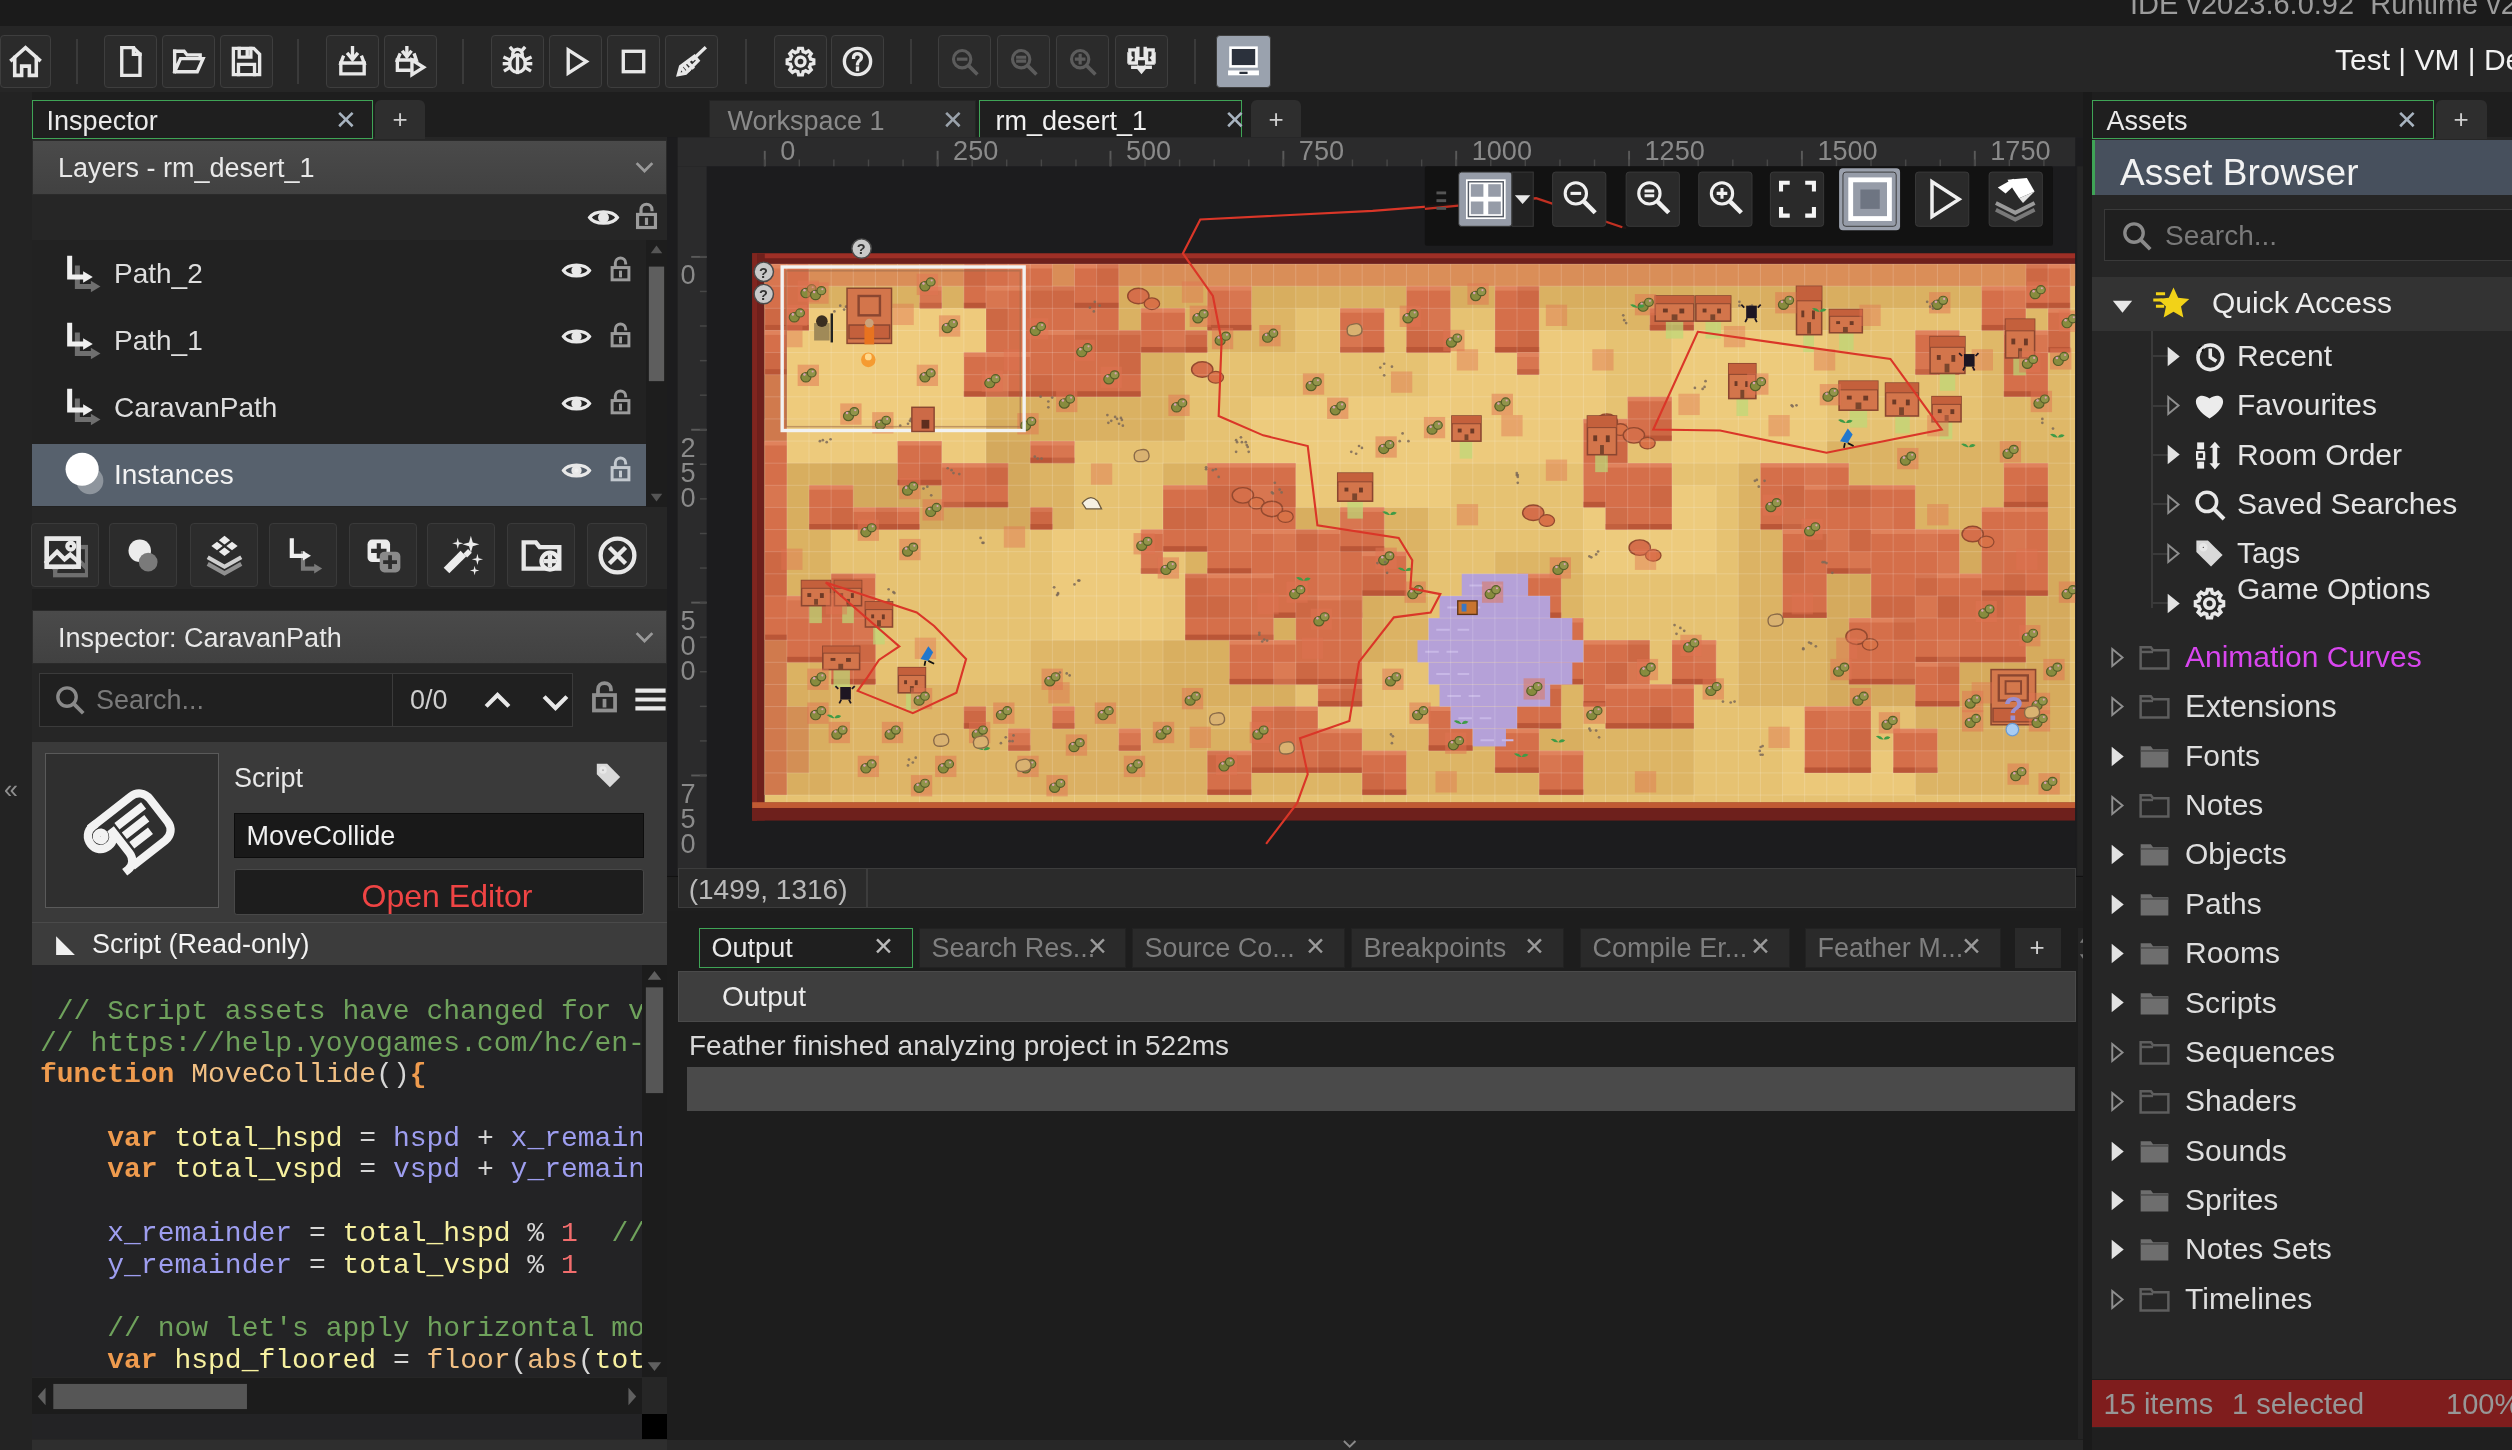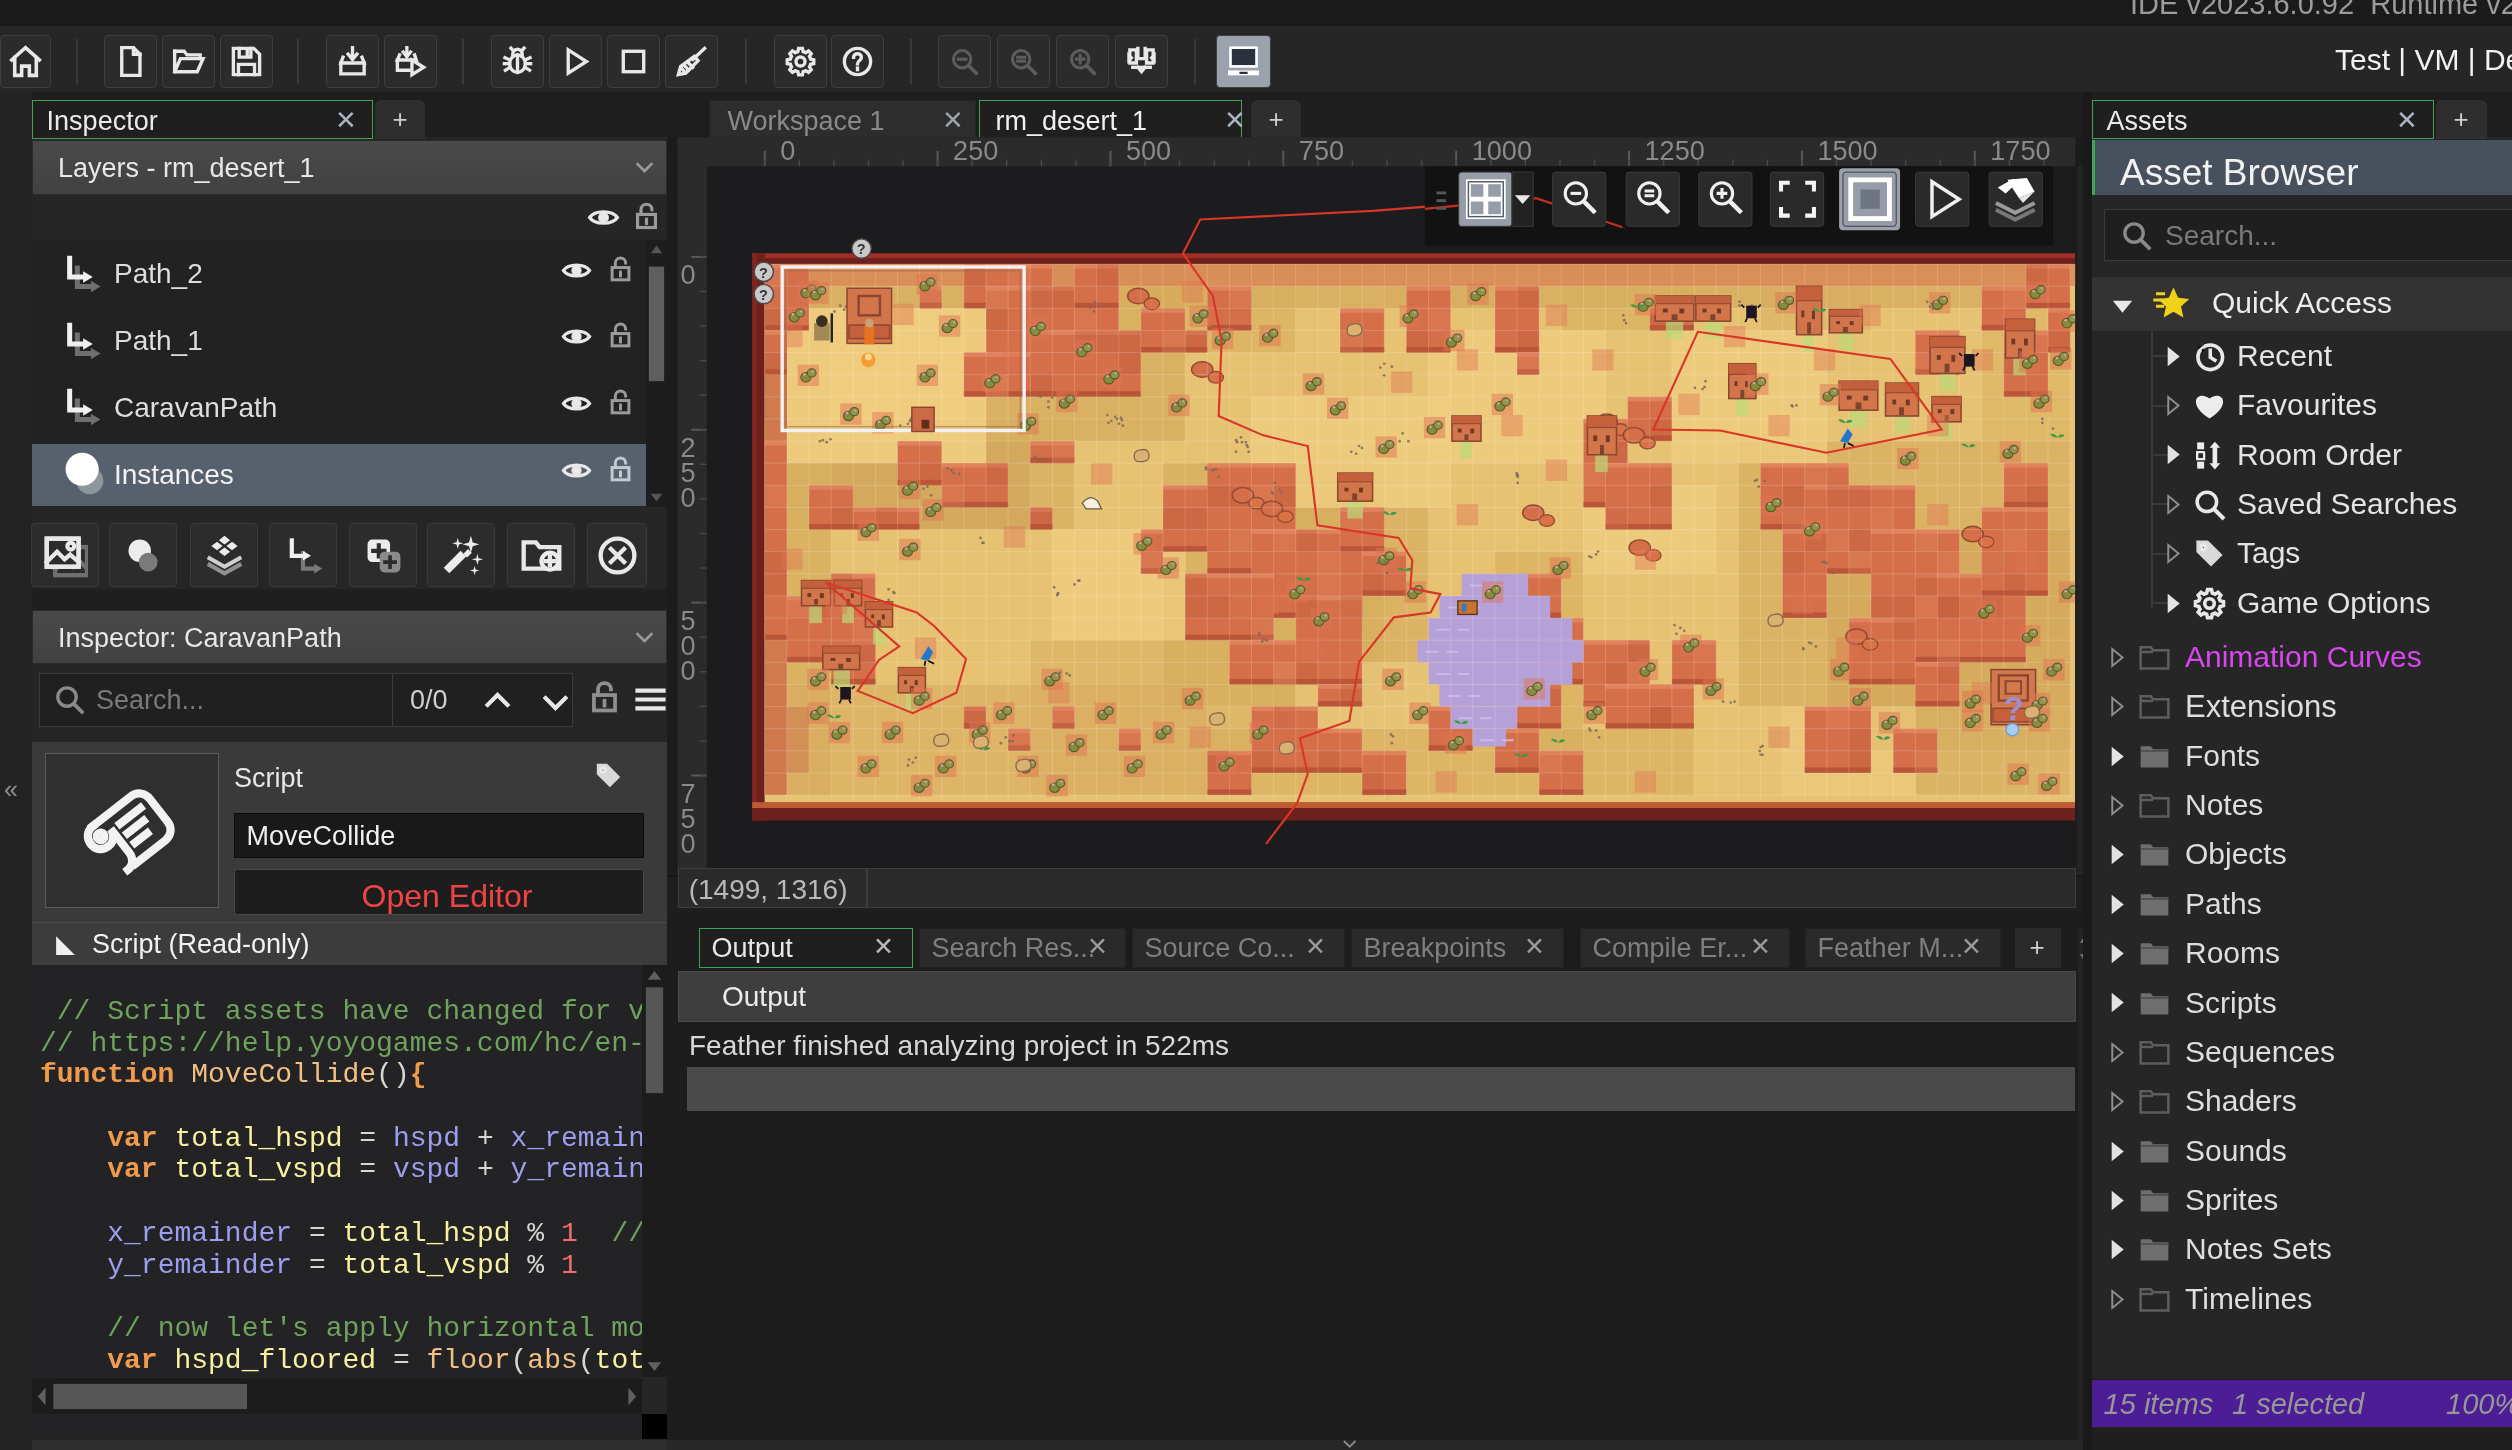--- a/index.html
+++ b/index.html
@@ -1996,21 +1996,21 @@
     </svg></div>
 <div style="position:absolute;left:2237px;top:536px;font-size:30px;color:#e4e4e4">Tags</div>
 <div style="position:absolute;left:2151px;top:602px;width:17.4px;height:1.9px;background:#3a3a3a;"></div>
 <div style="position:absolute;left:2158px;top:589px;"><svg width="29" height="29" viewBox="0 0 24 24">
       <path d="M8 4 L18 12 L8 20 Z" fill="#e2e2e2"></path>
     </svg></div>
 <div style="position:absolute;left:2191px;top:585px;"><svg width="37" height="37" viewBox="0 0 24 24" fill="none" stroke="#e8e8e8" stroke-width="2.3" stroke-linecap="square" stroke-linejoin="miter">
       <circle cx="12" cy="12" r="3.1"></circle>
       <path d="M10.7 3 h2.6 l.5 2.2 a7 7 0 0 1 1.8 .75 l1.9-1.2 1.85 1.85-1.2 1.9a7 7 0 0 1 .75 1.8 l2.2 .5 v2.6 l-2.2 .5a7 7 0 0 1-.75 1.8 l1.2 1.9-1.85 1.85-1.9-1.2a7 7 0 0 1-1.8 .75 l-.5 2.2 h-2.6 l-.5-2.2a7 7 0 0 1-1.8-.75 l-1.9 1.2-1.85-1.85 1.2-1.9a7 7 0 0 1-.75-1.8 l-2.2-.5 v-2.6 l2.2-.5a7 7 0 0 1 .75-1.8 l-1.2-1.9 1.85-1.85 1.9 1.2a7 7 0 0 1 1.8-.75 Z"></path>
     </svg></div>
-<div style="position:absolute;left:2237px;top:586px;font-size:30px;color:#e4e4e4">Game Options</div>
+<div style="position:absolute;left:2237px;top:572px;font-size:30px;color:#e4e4e4">Game Options</div>
 <div style="position:absolute;left:2102px;top:643px;"><svg width="29" height="29" viewBox="0 0 24 24">
       <path d="M8.5 5 L17 12 L8.5 19 Z" fill="none" stroke="#8f8f8f" stroke-width="1.6"></path>
     </svg></div>
 <div style="position:absolute;left:2137px;top:640px;"><svg width="35" height="35" viewBox="0 0 24 24" fill="none" stroke="#5e5e5e" stroke-width="1.7">
       <path d="M2.5 5 H9.5 L11 7 H21.5 V19.5 H2.5 Z"></path>
       <path d="M2.5 8.2 H11"></path>
     </svg></div>
 <div style="position:absolute;left:2185px;top:640px;font-size:30px;color:#d946ef">Animation Curves</div>
 <div style="position:absolute;left:2102px;top:692px;"><svg width="29" height="29" viewBox="0 0 24 24">
       <path d="M8.5 5 L17 12 L8.5 19 Z" fill="none" stroke="#8f8f8f" stroke-width="1.6"></path>
@@ -2109,18 +2109,18 @@
     </svg></div>
 <div style="position:absolute;left:2185px;top:1232px;font-size:30px;color:#dedede">Notes Sets</div>
 <div style="position:absolute;left:2102px;top:1285px;"><svg width="29" height="29" viewBox="0 0 24 24">
       <path d="M8.5 5 L17 12 L8.5 19 Z" fill="none" stroke="#8f8f8f" stroke-width="1.6"></path>
     </svg></div>
 <div style="position:absolute;left:2137px;top:1282px;"><svg width="35" height="35" viewBox="0 0 24 24" fill="none" stroke="#5e5e5e" stroke-width="1.7">
       <path d="M2.5 5 H9.5 L11 7 H21.5 V19.5 H2.5 Z"></path>
       <path d="M2.5 8.2 H11"></path>
     </svg></div>
 <div style="position:absolute;left:2185px;top:1282px;font-size:30px;color:#dedede">Timelines</div>
-<div style="position:absolute;left:2092px;top:1379px;width:420px;height:48px;background:#4c1d95;border-top:1px solid #1c1c1c;font-style:italic;">
+<div style="position:absolute;left:2092px;top:1379px;width:420px;height:48px;background:#7f1d1d;border-top:1px solid #1c1c1c;">
     <div style="position:absolute;left:11.6px;top:7.7px;font-size:29px;color:#979797">15 items</div>
     <div style="position:absolute;left:140px;top:7.7px;font-size:29px;color:#979797">1 selected</div>
     <div style="position:absolute;left:354px;top:7.7px;font-size:29px;color:#979797">100%</div>
   </div>
 <div style="position:absolute;left:2092px;top:1428px;width:420px;height:22px;background:#1f1f1f;"></div>
 
 </body></html>

